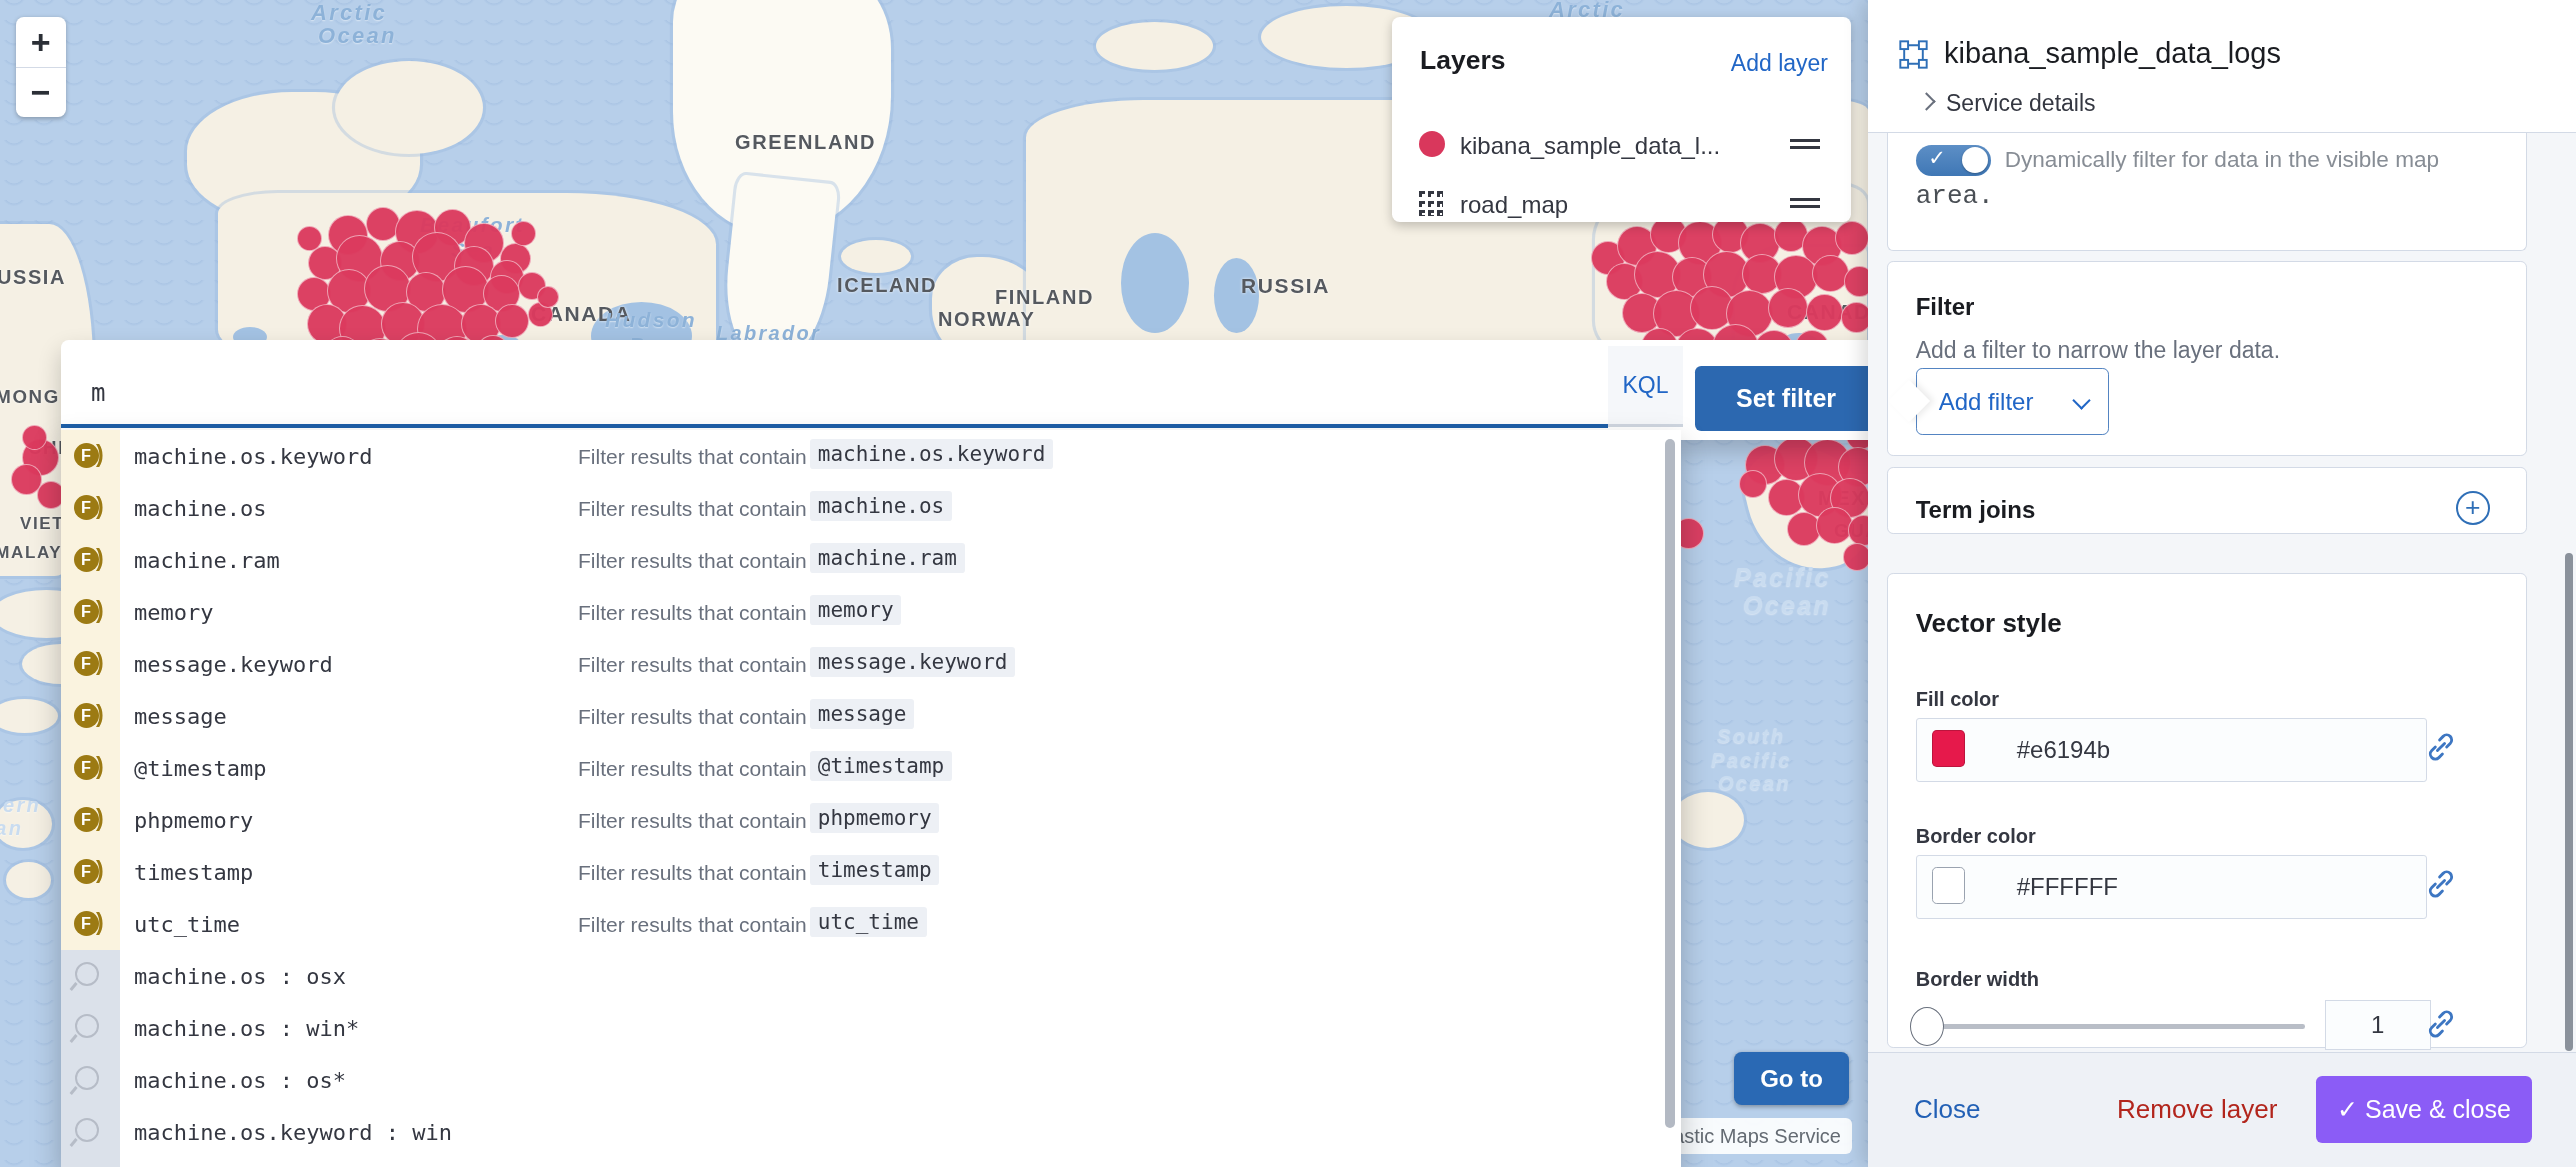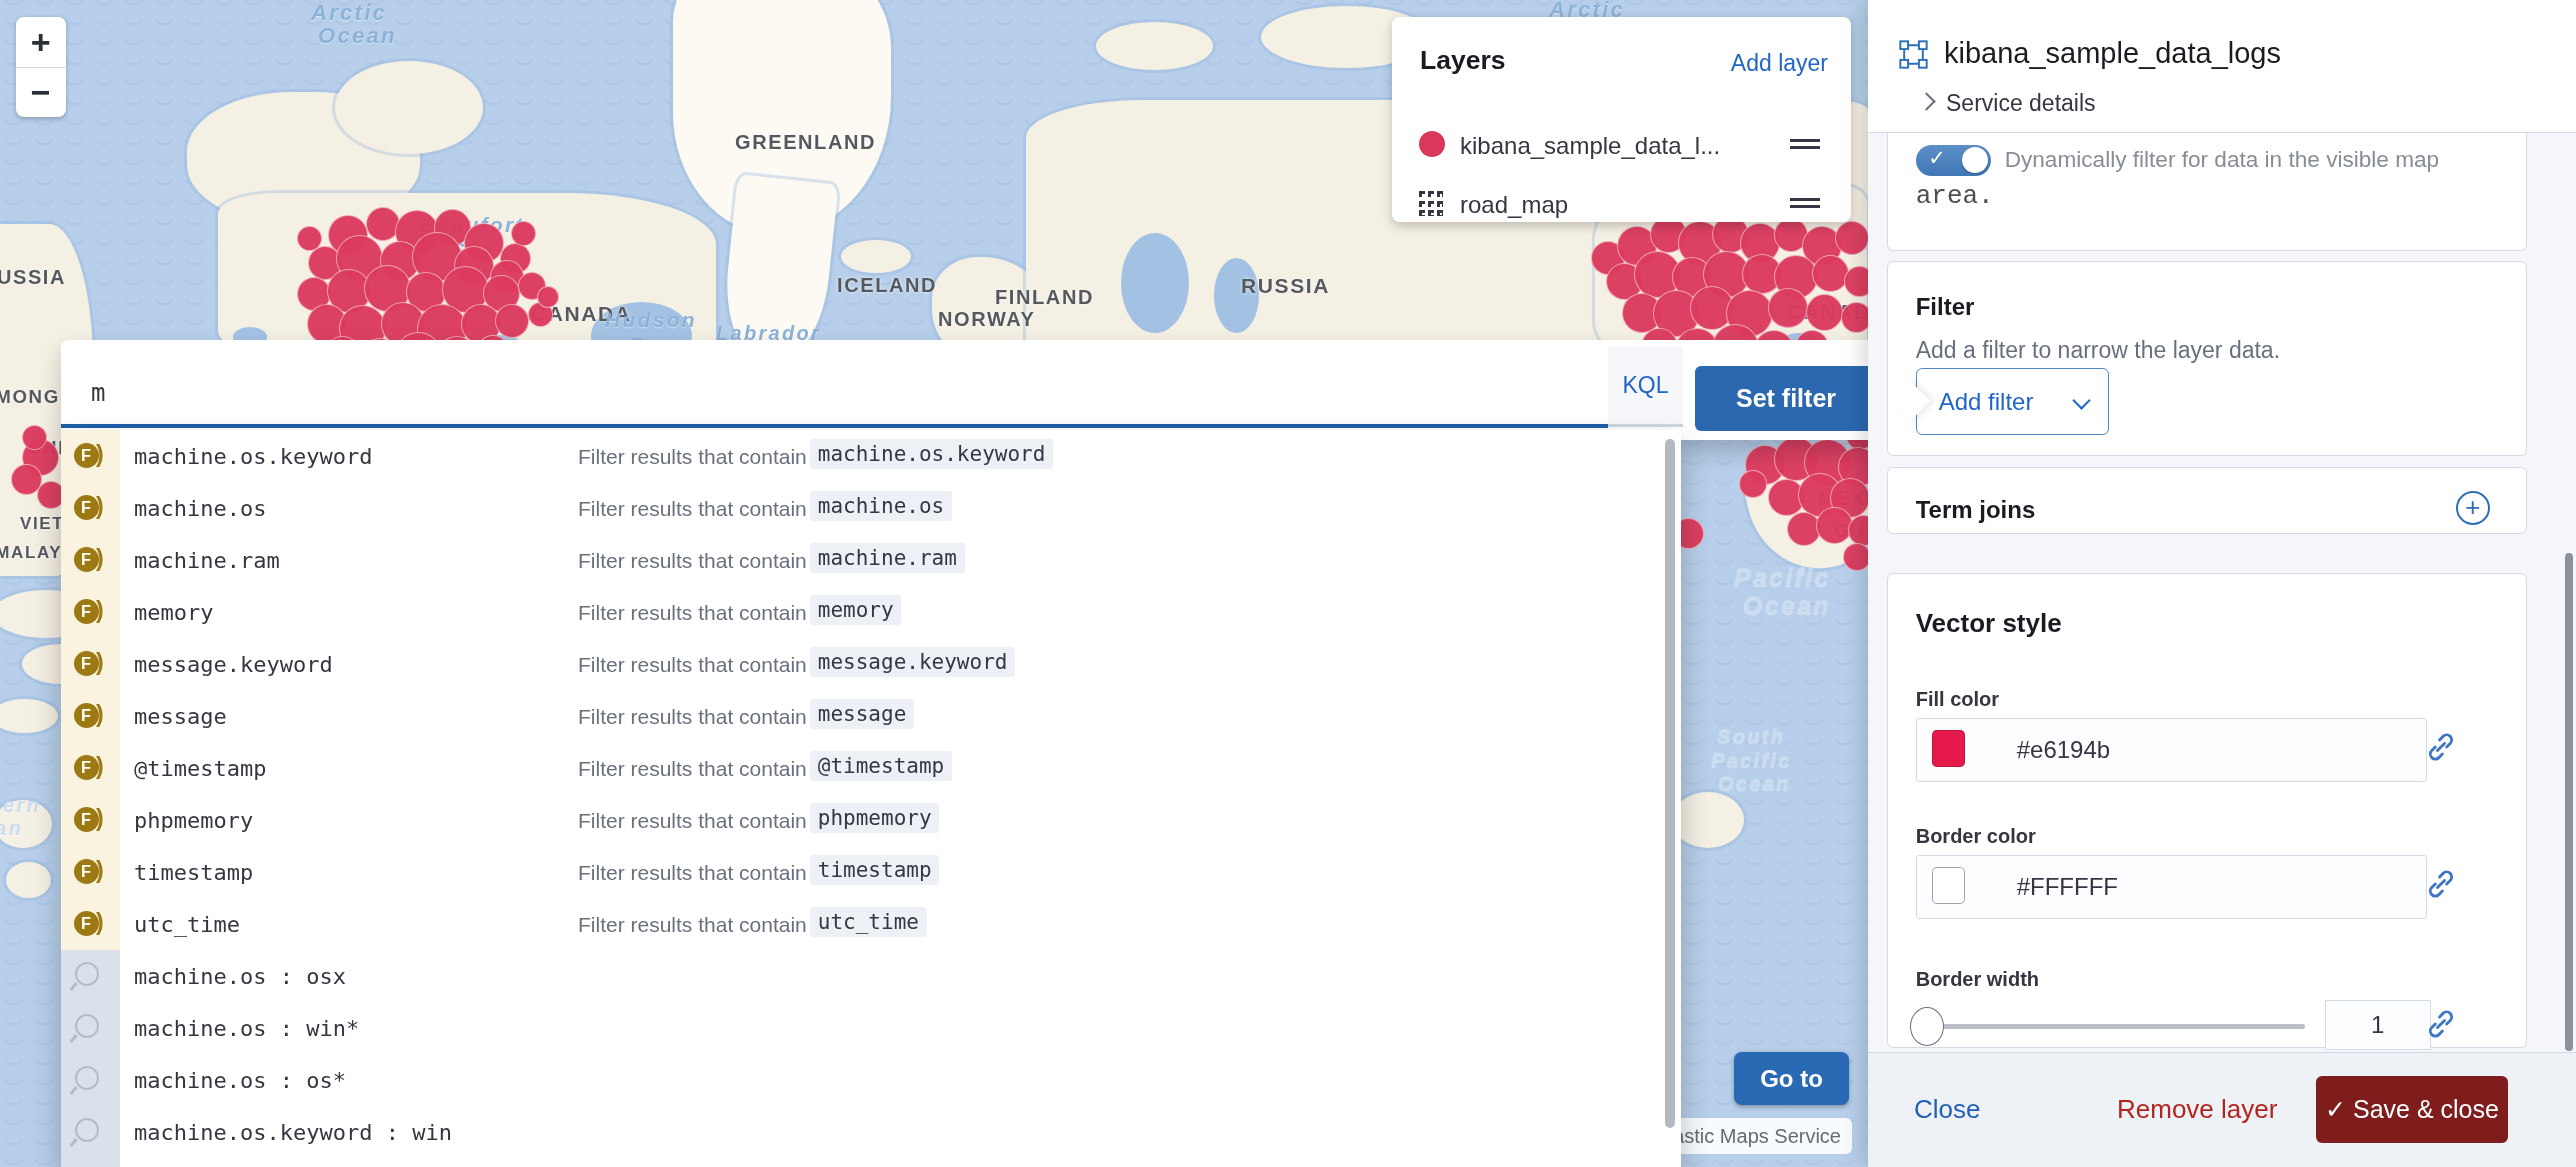--- a/index.html
+++ b/index.html
@@ -115,21 +115,21 @@
   .swatch{position:absolute;left:15.6px;top:11px;width:33px;height:37px;border-radius:4.7px;border:1.6px solid rgba(0,0,0,.18);box-sizing:border-box;}
   .color-input .cval{position:absolute;left:68px;top:17px;font-size:24px;color:#343741;margin-left:32px;}
   .link-icon{position:absolute;right:68px;width:34px;height:34px;cursor:pointer;}
   #slider-track{position:absolute;left:33px;top:450px;width:384px;height:4.7px;background:#b9bec7;border-radius:2.3px;cursor:pointer;}
   #slider-thumb{position:absolute;left:22px;top:433px;width:34px;height:39px;border-radius:50%;background:#fff;border:1.6px solid #69707d;box-sizing:border-box;cursor:grab;}
   #border-width-input{position:absolute;left:437px;top:426px;width:106px;height:50px;background:#fbfdfe;border:1.6px solid #d3dae6;
     box-sizing:border-box;font-size:24px;color:#343741;display:flex;align-items:center;justify-content:center;cursor:text;}
   #flyout-footer{position:absolute;left:0;top:1052px;width:708px;height:115px;background:#eef1f6;border-top:1.6px solid #d3dae6;box-sizing:border-box;}
   #close-btn{position:absolute;left:40px;top:40px;font-size:26px;color:#2260b5;background:none;border:none;font-family:inherit;cursor:pointer;}
   #remove-layer-btn{position:absolute;left:243px;top:40px;font-size:26px;color:#b2251c;background:none;border:none;font-family:inherit;cursor:pointer;}
-  #save-close-btn{position:absolute;left:448px;top:23px;width:192px;height:67px;background:#7f1d1d;border:none;border-radius:6.2px;
+  #save-close-btn{position:absolute;left:448px;top:23px;width:216px;height:67px;background:#8b5cf6;border:none;border-radius:6.2px;
     color:#fff;font-size:25px;font-family:inherit;cursor:not-allowed;}
   #flyout-scrollbar{position:absolute;right:3.1px;top:553px;width:7.8px;height:498px;background:#8a919b;border-radius:3.9px;cursor:pointer;}
 </style>
 </head>
 <body>
 
 <div id="stage">
 
   <div id="map">
     <div class="land" style="left:187px;top:92px;width:233px;height:132px;border-radius:45%;"></div>

